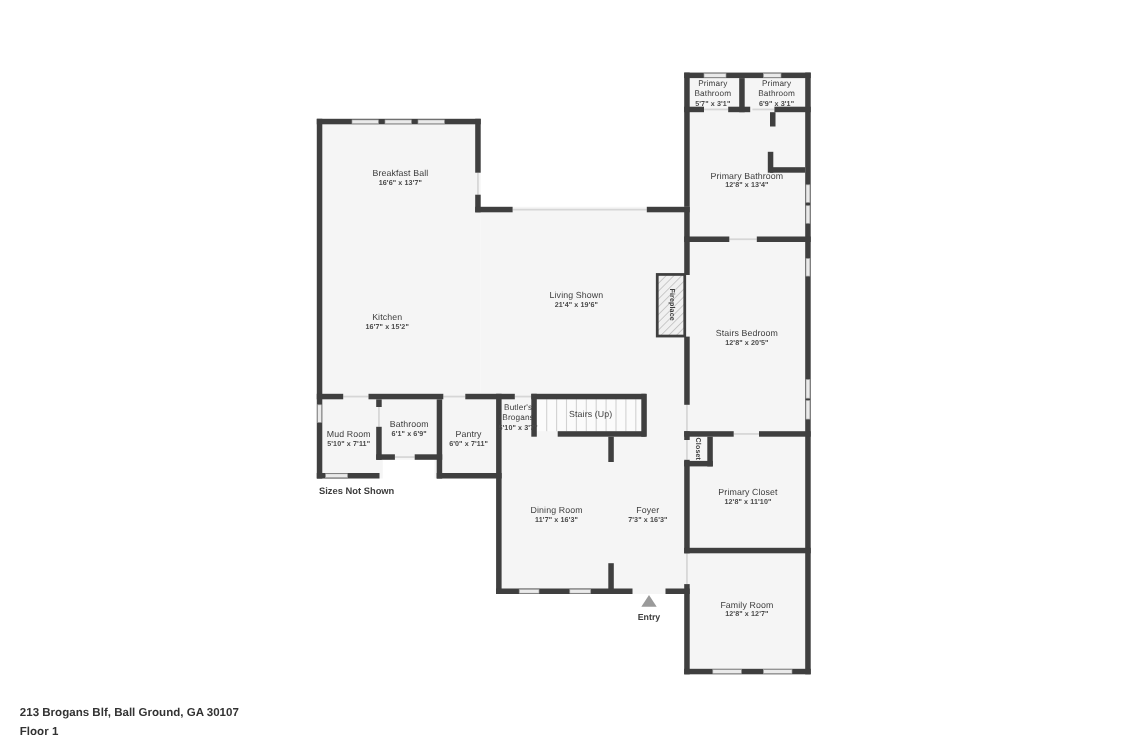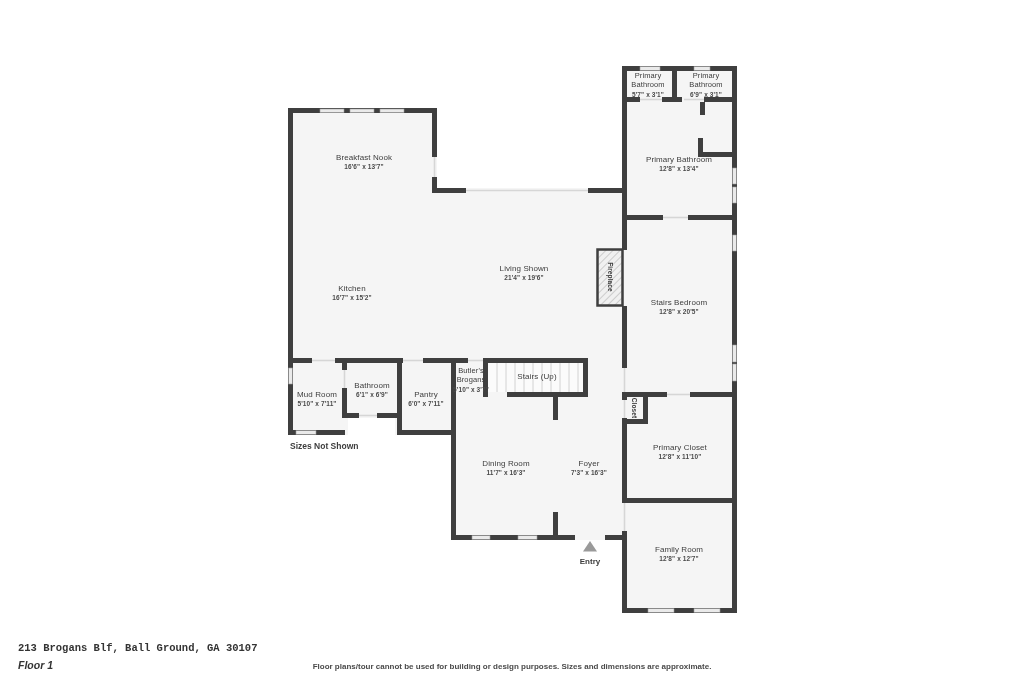--- a/index.html
+++ b/index.html
@@ -20,22 +20,22 @@
   .entry-arrow{fill:#9a9a9a;}
   .room-label{position:absolute;transform:translate(-50%,-50%);text-align:center;
               color:var(--text);pointer-events:none;}
   .room-label .rname{font-size:8px;font-weight:400;line-height:1.18;letter-spacing:.1px;}
   .room-label .rdims{font-size:6.5px;font-weight:600;color:#4a4a4a;margin-top:1px;letter-spacing:.1px;}
   .vlabel{transform:translate(-50%,-50%) rotate(90deg);}
   .vlabel .rname{font-size:6.5px;font-weight:700;}
   .note{position:absolute;color:var(--text);font-weight:700;}
   .garage-note{font-size:8.5px;transform:translate(0,-50%);}
   .entry-note{font-size:8px;transform:translate(-50%,-50%);}
-  .addr{font-size:10.5px;transform:translate(0,-50%);color:#333;font-family:Liberation Mono, monospace;}
-  .floor-lbl{font-size:10.5px;transform:translate(0,-50%);color:#333;font-style:italic;}
+  .addr{font-size:10.5px;transform:translate(0,-50%);color:#333;}
+  .floor-lbl{font-size:10.5px;transform:translate(0,-50%);color:#333;}
   .disclaimer{font-size:8px;color:#4a4a4a;transform:translate(-50%,-50%);white-space:nowrap;}
 </style>
 </head>
 <body>
 
 <div id="stage">
 
   <svg id="plan-svg" width="1024" height="682" viewBox="0 0 1024 682">
     <defs>
       <pattern id="hatch" width="5" height="5" patternUnits="userSpaceOnUse" patternTransform="rotate(45)">
@@ -154,21 +154,21 @@
       <rect class="win" x="472" y="535.7" width="18" height="3.6"></rect>
       <rect class="win" x="518" y="535.7" width="19" height="3.6"></rect>
     </g>
 
     <rect class="fireplace-box" x="597.5" y="249.5" width="25" height="56"></rect>
 
     <polygon class="entry-arrow" points="590,541 583,551.5 597,551.5"></polygon>
   </svg>
 
   <div class="room-label" style="left:364px;top:162px;width:110px">
-    <div class="rname">Breakfast Nook</div>
+    <div class="rname">Breakfast Ball</div>
     <div class="rdims">16'6" x 13'7"</div>
   </div>
   <div class="room-label" style="left:352px;top:293px;width:100px">
     <div class="rname">Kitchen</div>
     <div class="rdims">16'7" x 15'2"</div>
   </div>
   <div class="room-label" style="left:524px;top:273px;width:110px">
     <div class="rname">Living Shown</div>
     <div class="rdims">21'4" x 19'6"</div>
   </div>
@@ -228,14 +228,13 @@
   </div>
   <div class="room-label vlabel" style="left:610px;top:277px;width:50px">
     <div class="rname">Fireplace</div>
   </div>
 
   <div class="note garage-note" style="left:290px;top:446px">Sizes Not Shown</div>
   <div class="note entry-note" style="left:590px;top:561px">Entry</div>
 
   <div class="note addr" style="left:18px;top:648px">213 Brogans Blf, Ball Ground, GA 30107</div>
   <div class="note floor-lbl" style="left:18px;top:665px">Floor 1</div>
-  <div class="note disclaimer" style="left:512px;top:666px">Floor plans/tour cannot be used for building or design purposes. Sizes and dimensions are approximate.</div>
 </div>
 
 </body></html>

